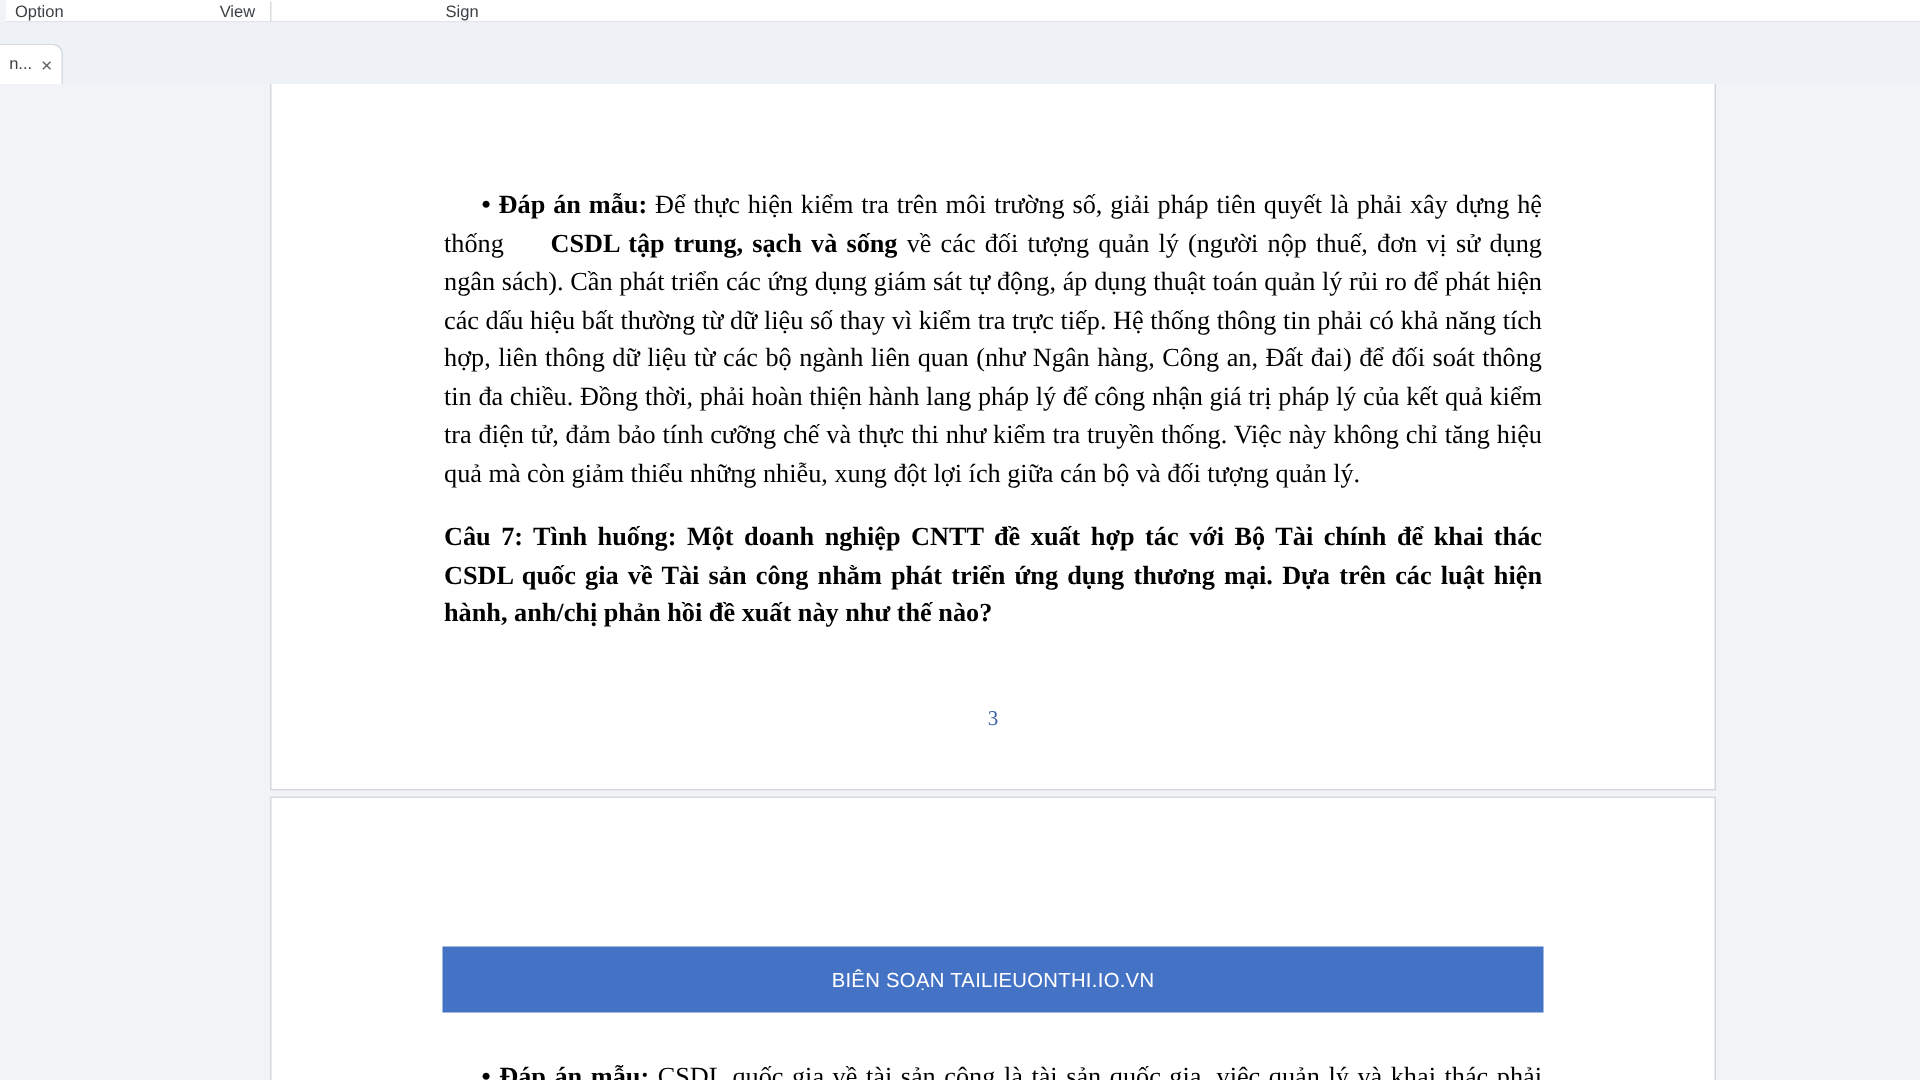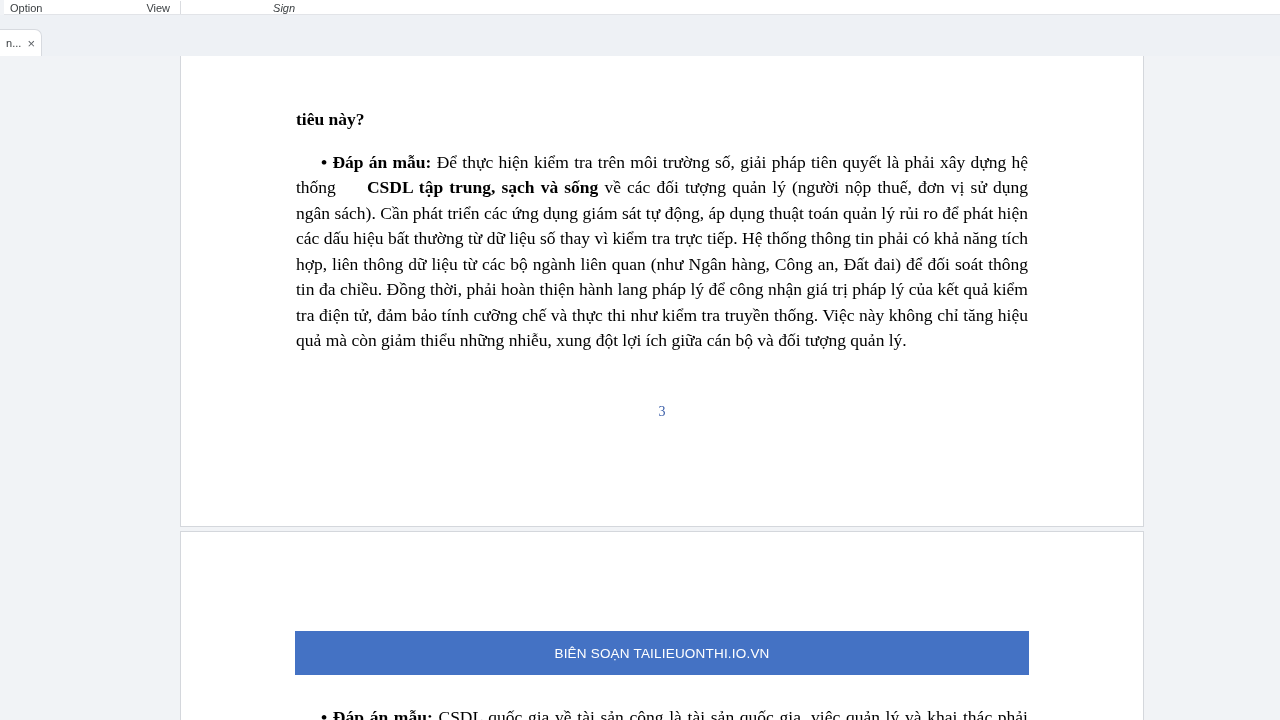--- a/index.html
+++ b/index.html
@@ -33,21 +33,21 @@
     overflow: hidden;
   }
   .menubar .mitem {
     font-size: 11px;
     color: #3c4043;
     line-height: 12px;
     white-space: nowrap;
   }
   .menubar .m1 { margin-left: 6px; }
   .menubar .m2 { margin-left: 104px; }
-  .menubar .m3 { margin-left: 92px; font-style: italic; }
+  .menubar .m3 { margin-left: 116px; }
   .menubar .sep {
     width: 1px;
     height: 13px;
     background: #dadce0;
     margin-left: 10px;
   }
 
   .tabstrip {
     position: absolute;
     top: 15px; left: 0;
@@ -172,24 +172,24 @@
       <span class="tab-label">n...</span>
       <span class="tab-close">×</span>
     </div>
   </div>
 
   <div class="viewer">
 
     <div class="page page1">
       <div class="page-inner">
         <div style="height:300px"></div>
-        <p class="doc b">tiêu này?</p>
 
         <p class="doc gap"><span class="b">• Đáp án mẫu:</span><span> Để thực hiện kiểm tra trên môi trường số, giải pháp tiên quyết là phải xây dựng hệ thống </span><span class="b">CSDL tập trung, sạch và sống</span><span> về các đối tượng quản lý (người nộp thuế, đơn vị sử dụng ngân sách). Cần phát triển các ứng dụng giám sát tự động, áp dụng thuật toán quản lý rủi ro để phát hiện các dấu hiệu bất thường từ dữ liệu số thay vì kiểm tra trực tiếp. Hệ thống thông tin phải có khả năng tích hợp, liên thông dữ liệu từ các bộ ngành liên quan (như Ngân hàng, Công an, Đất đai) để đối soát thông tin đa chiều. Đồng thời, phải hoàn thiện hành lang pháp lý để công nhận giá trị pháp lý của kết quả kiểm tra điện tử, đảm bảo tính cưỡng chế và thực thi như kiểm tra truyền thống. Việc này không chỉ tăng hiệu quả mà còn giảm thiểu những nhiễu, xung đột lợi ích giữa cán bộ và đối tượng quản lý.</span></p>
 
+        <p class="doc gap b">Câu 7: Tình huống: Một doanh nghiệp CNTT đề xuất hợp tác với Bộ Tài chính để khai thác CSDL quốc gia về Tài sản công nhằm phát triển ứng dụng thương mại. Dựa trên các luật hiện hành, anh/chị phản hồi đề xuất này như thế nào?</p>
 
         <div class="pagenum">3</div>
       </div>
     </div>
 
     <div class="page page2">
       <div class="spacer-top-2"></div>
       <div class="banner">BIÊN SOẠN TAILIEUONTHI.IO.VN</div>
       <div class="spacer-after-banner"></div>
       <div class="page-inner">

